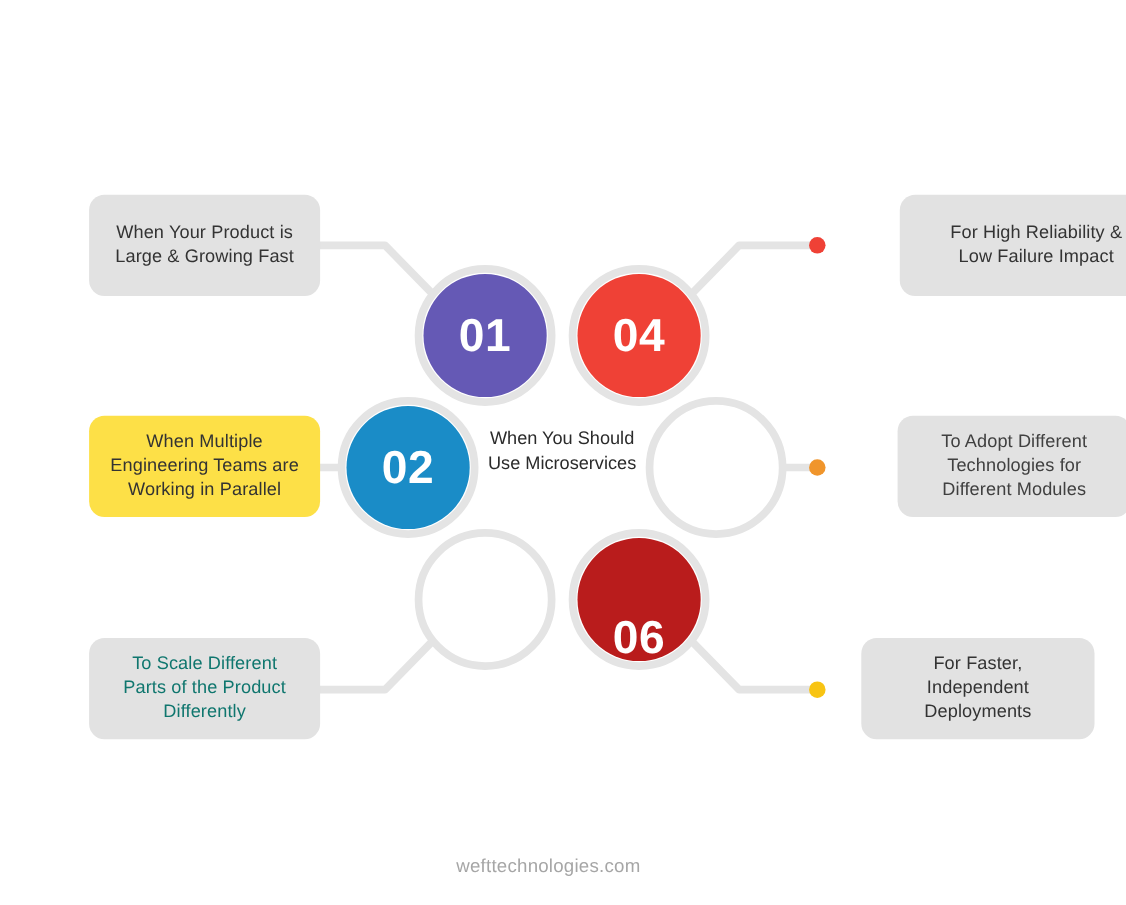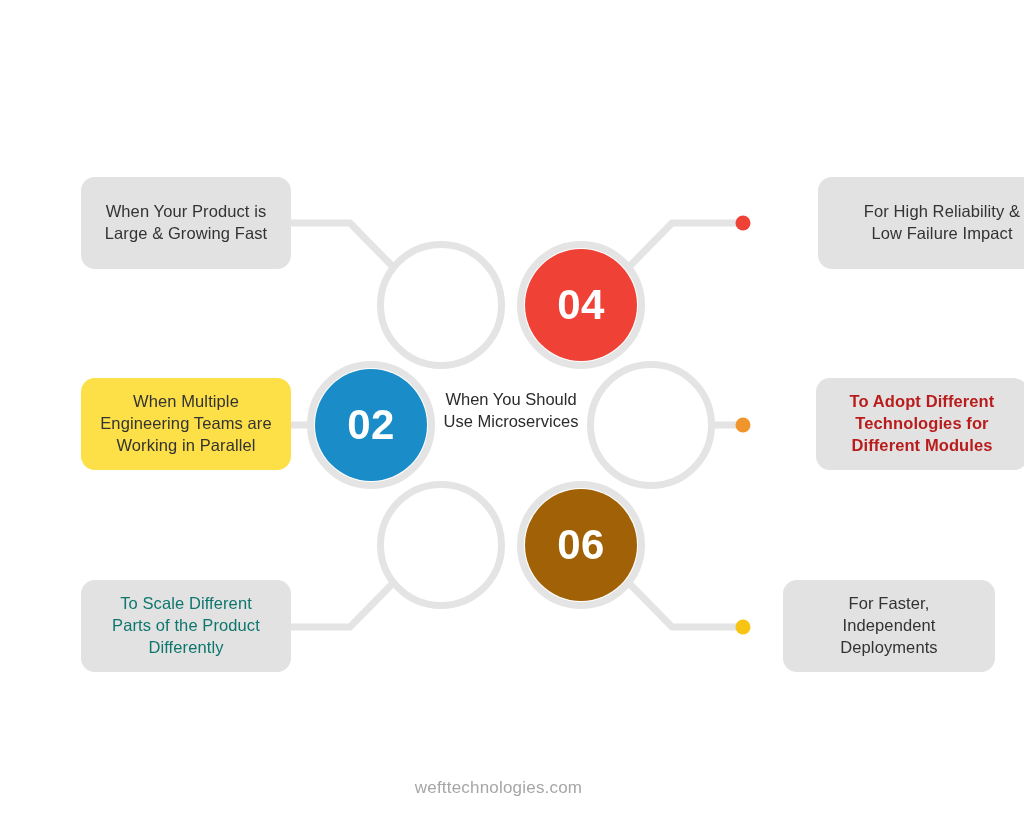--- a/index.html
+++ b/index.html
@@ -153,27 +153,30 @@
       </g>
   </svg>
 
   <div class="ring r01" style="border-color: rgb(228, 228, 228);"></div>
   <div class="ring r04" style="border-color: rgb(228, 228, 228);"></div>
   <div class="ring r02" style="border-color: rgb(228, 228, 228);"></div>
   <div class="ring r05" style="border-color: rgb(228, 228, 228);"></div>
   <div class="ring r03" style="border-color: rgb(228, 228, 228);"></div>
   <div class="ring r06" style="border-color: rgb(228, 228, 228);"></div>
 
+  <div class="node n01" style="background: rgb(101, 89, 181);">
+    <span class="num">01</span>
+  </div>
   <div class="node n04" style="background: rgb(239, 65, 54);">
     <span class="num">04</span>
   </div>
   <div class="node n02" style="background: rgb(26, 140, 199);">
     <span class="num">02</span>
   </div>
-  <div class="node n06" style="background: #a16207;">
+  <div class="node n06" style="background: #b91c1c; align-items: flex-end;">
     <span class="num">06</span>
   </div>
 
   <div class="center-caption">When You Should
 Use Microservices</div>
 
   <div class="label-box lbox-l1" style="background: rgb(226, 226, 226);">
     <span class="label-text" style="color: rgb(51, 51, 51);">When Your Product is
 Large &amp; Growing Fast</span>
   </div>
@@ -186,21 +189,21 @@
     <span class="label-text" style="color: #0f766e;">To Scale Different
 Parts of the Product
 Differently</span>
   </div>
 
   <div class="label-box lbox-r1" style="background: rgb(226, 226, 226);">
     <span class="label-text" style="color: rgb(51, 51, 51);">For High Reliability &amp;
 Low Failure Impact</span>
   </div>
   <div class="label-box lbox-r2" style="background: rgb(226, 226, 226);">
-    <span class="label-text" style="color: #b91c1c; font-weight: bold;">To Adopt Different
+    <span class="label-text" style="color: #404040;">To Adopt Different
 Technologies for
 Different Modules</span>
   </div>
   <div class="label-box lbox-r3" style="background: rgb(226, 226, 226);">
     <span class="label-text" style="color: rgb(51, 51, 51);">For Faster,
 Independent
 Deployments</span>
   </div>
 
   <div class="footer" style="color: rgb(166, 166, 166);">wefttechnologies.com</div>

